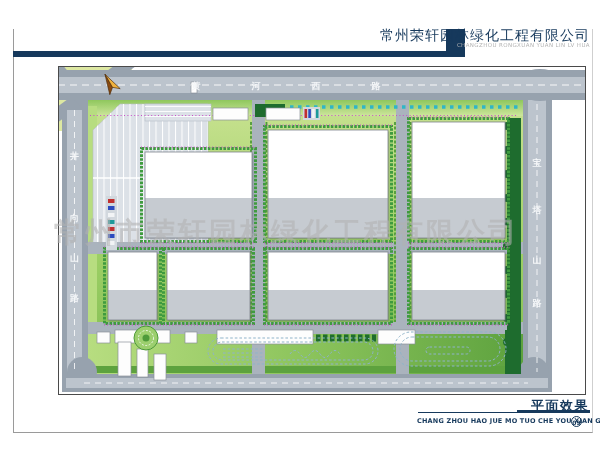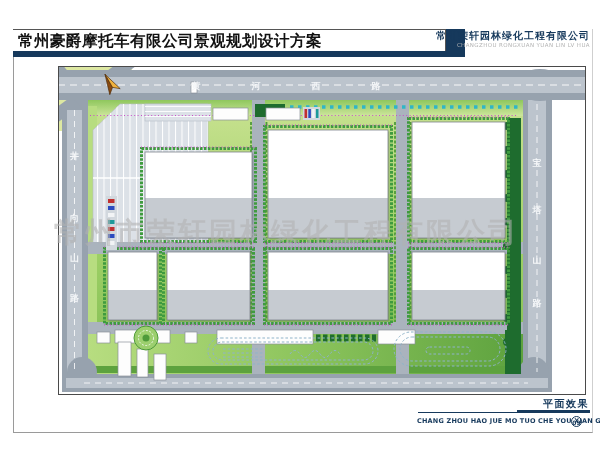--- a/index.html
+++ b/index.html
@@ -10,44 +10,41 @@
          border-left:1px solid #9a9a9a;border-bottom:1px solid #9a9a9a;border-right:1px solid #cfcfcf;}
   
   #title-box{position:absolute;left:13px;top:29px;width:433px;height:22px;background:#fff;
              border-top:1px solid #555;border-right:1px solid #555;box-sizing:border-box;}
   #title-box .t{font-size:15.5px;font-weight:700;color:#111;line-height:22px;padding-left:5px;
                 letter-spacing:0.5px;white-space:nowrap;}
   #navy-bar{position:absolute;left:13px;top:51px;width:452px;height:6px;background:#16395c;}
   #navy-sq{position:absolute;left:446px;top:29px;width:19px;height:22px;background:#16395c;}
   
   #company{position:absolute;right:10px;top:30px;text-align:right;}
-  #company .c1,#company .c2{font-size:10px;font-weight:700;color:#16395c;letter-spacing:1px;line-height:11px;}
+  #company .c1,#company .c2{font-size:14px;font-weight:400;color:#16395c;letter-spacing:1px;line-height:11px;}
   #company .c3{font-size:5.5px;color:#b4b4b4;letter-spacing:0.4px;line-height:8px;}
   
-  #view-label{position:absolute;right:11px;top:397px;font-size:10px;font-weight:700;color:#16395c;letter-spacing:1.5px;}
+  #view-label{position:absolute;right:11px;top:397px;font-size:13px;font-weight:700;color:#16395c;letter-spacing:1.5px;}
   #foot-line-thin{position:absolute;left:418px;top:412px;width:102px;height:1px;background:#16395c;}
   #foot-line-thick{position:absolute;left:517px;top:409.5px;width:73px;height:3.5px;background:#16395c;}
   #foot-caption{position:absolute;left:417px;top:417px;font-size:6.5px;font-weight:700;color:#16395c;letter-spacing:0.2px;white-space:nowrap;}
   #foot-badge{position:absolute;left:571px;top:415.5px;width:11px;height:11px;border:1px solid #16395c;border-radius:50%;
               font-size:6px;font-weight:700;color:#16395c;text-align:center;line-height:11px;box-sizing:border-box;}
   
   #watermark{position:absolute;left:54px;top:214px;width:492px;font-size:28px;font-weight:700;
              color:rgba(178,178,178,0.58);letter-spacing:3px;white-space:nowrap;pointer-events:none;z-index:5;}
   #plan{position:absolute;left:58px;top:66px;z-index:1;}
 </style>
 </head>
 <body>
 
 <div id="sheet">
 
   <div id="frame"></div>
 
-  <div id="title-box">
-    <div class="t">常州豪爵摩托车有限公司景观规划设计方案</div>
-  </div>
   <div id="navy-bar"></div>
   <div id="navy-sq"></div>
 
   <div id="company">
     <div class="c1">常州荣轩园林绿化工程有限公司</div>
     <div class="c3">CHANGZHOU RONGXUAN YUAN LIN LV HUA</div>
   </div>
 
   <svg id="plan" width="528" height="329" viewBox="0 0 528 329">
     <defs>

